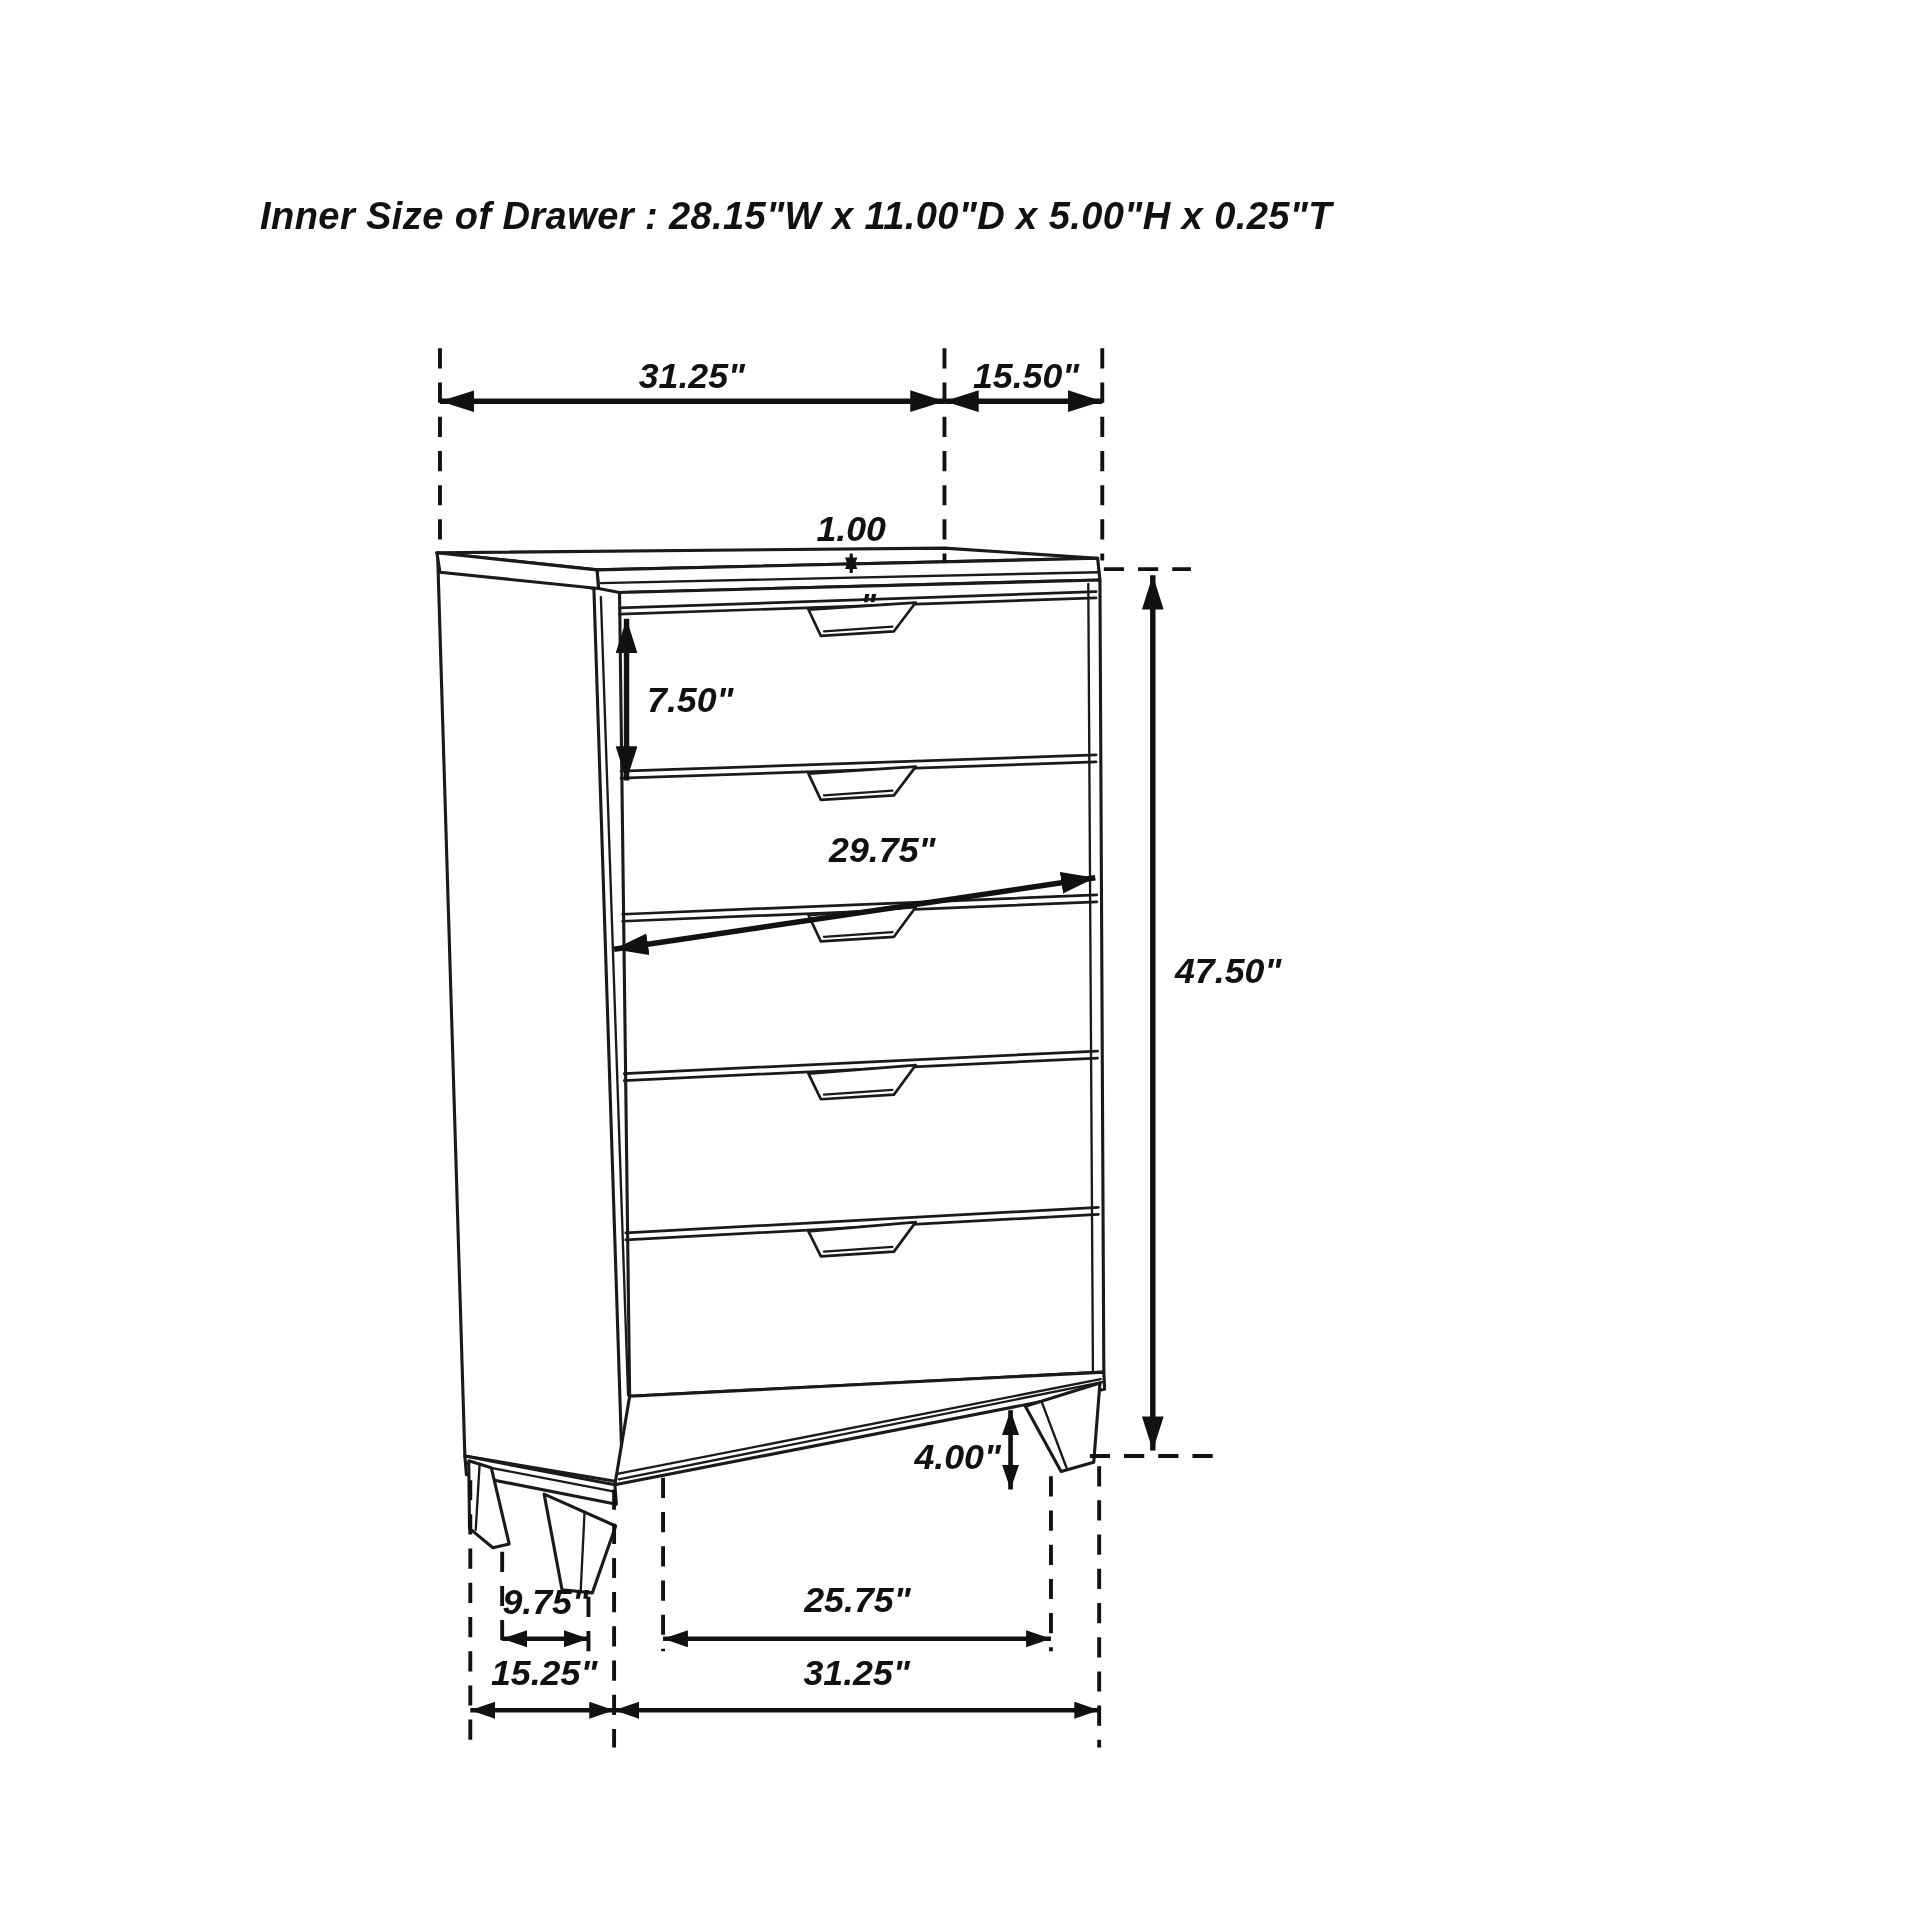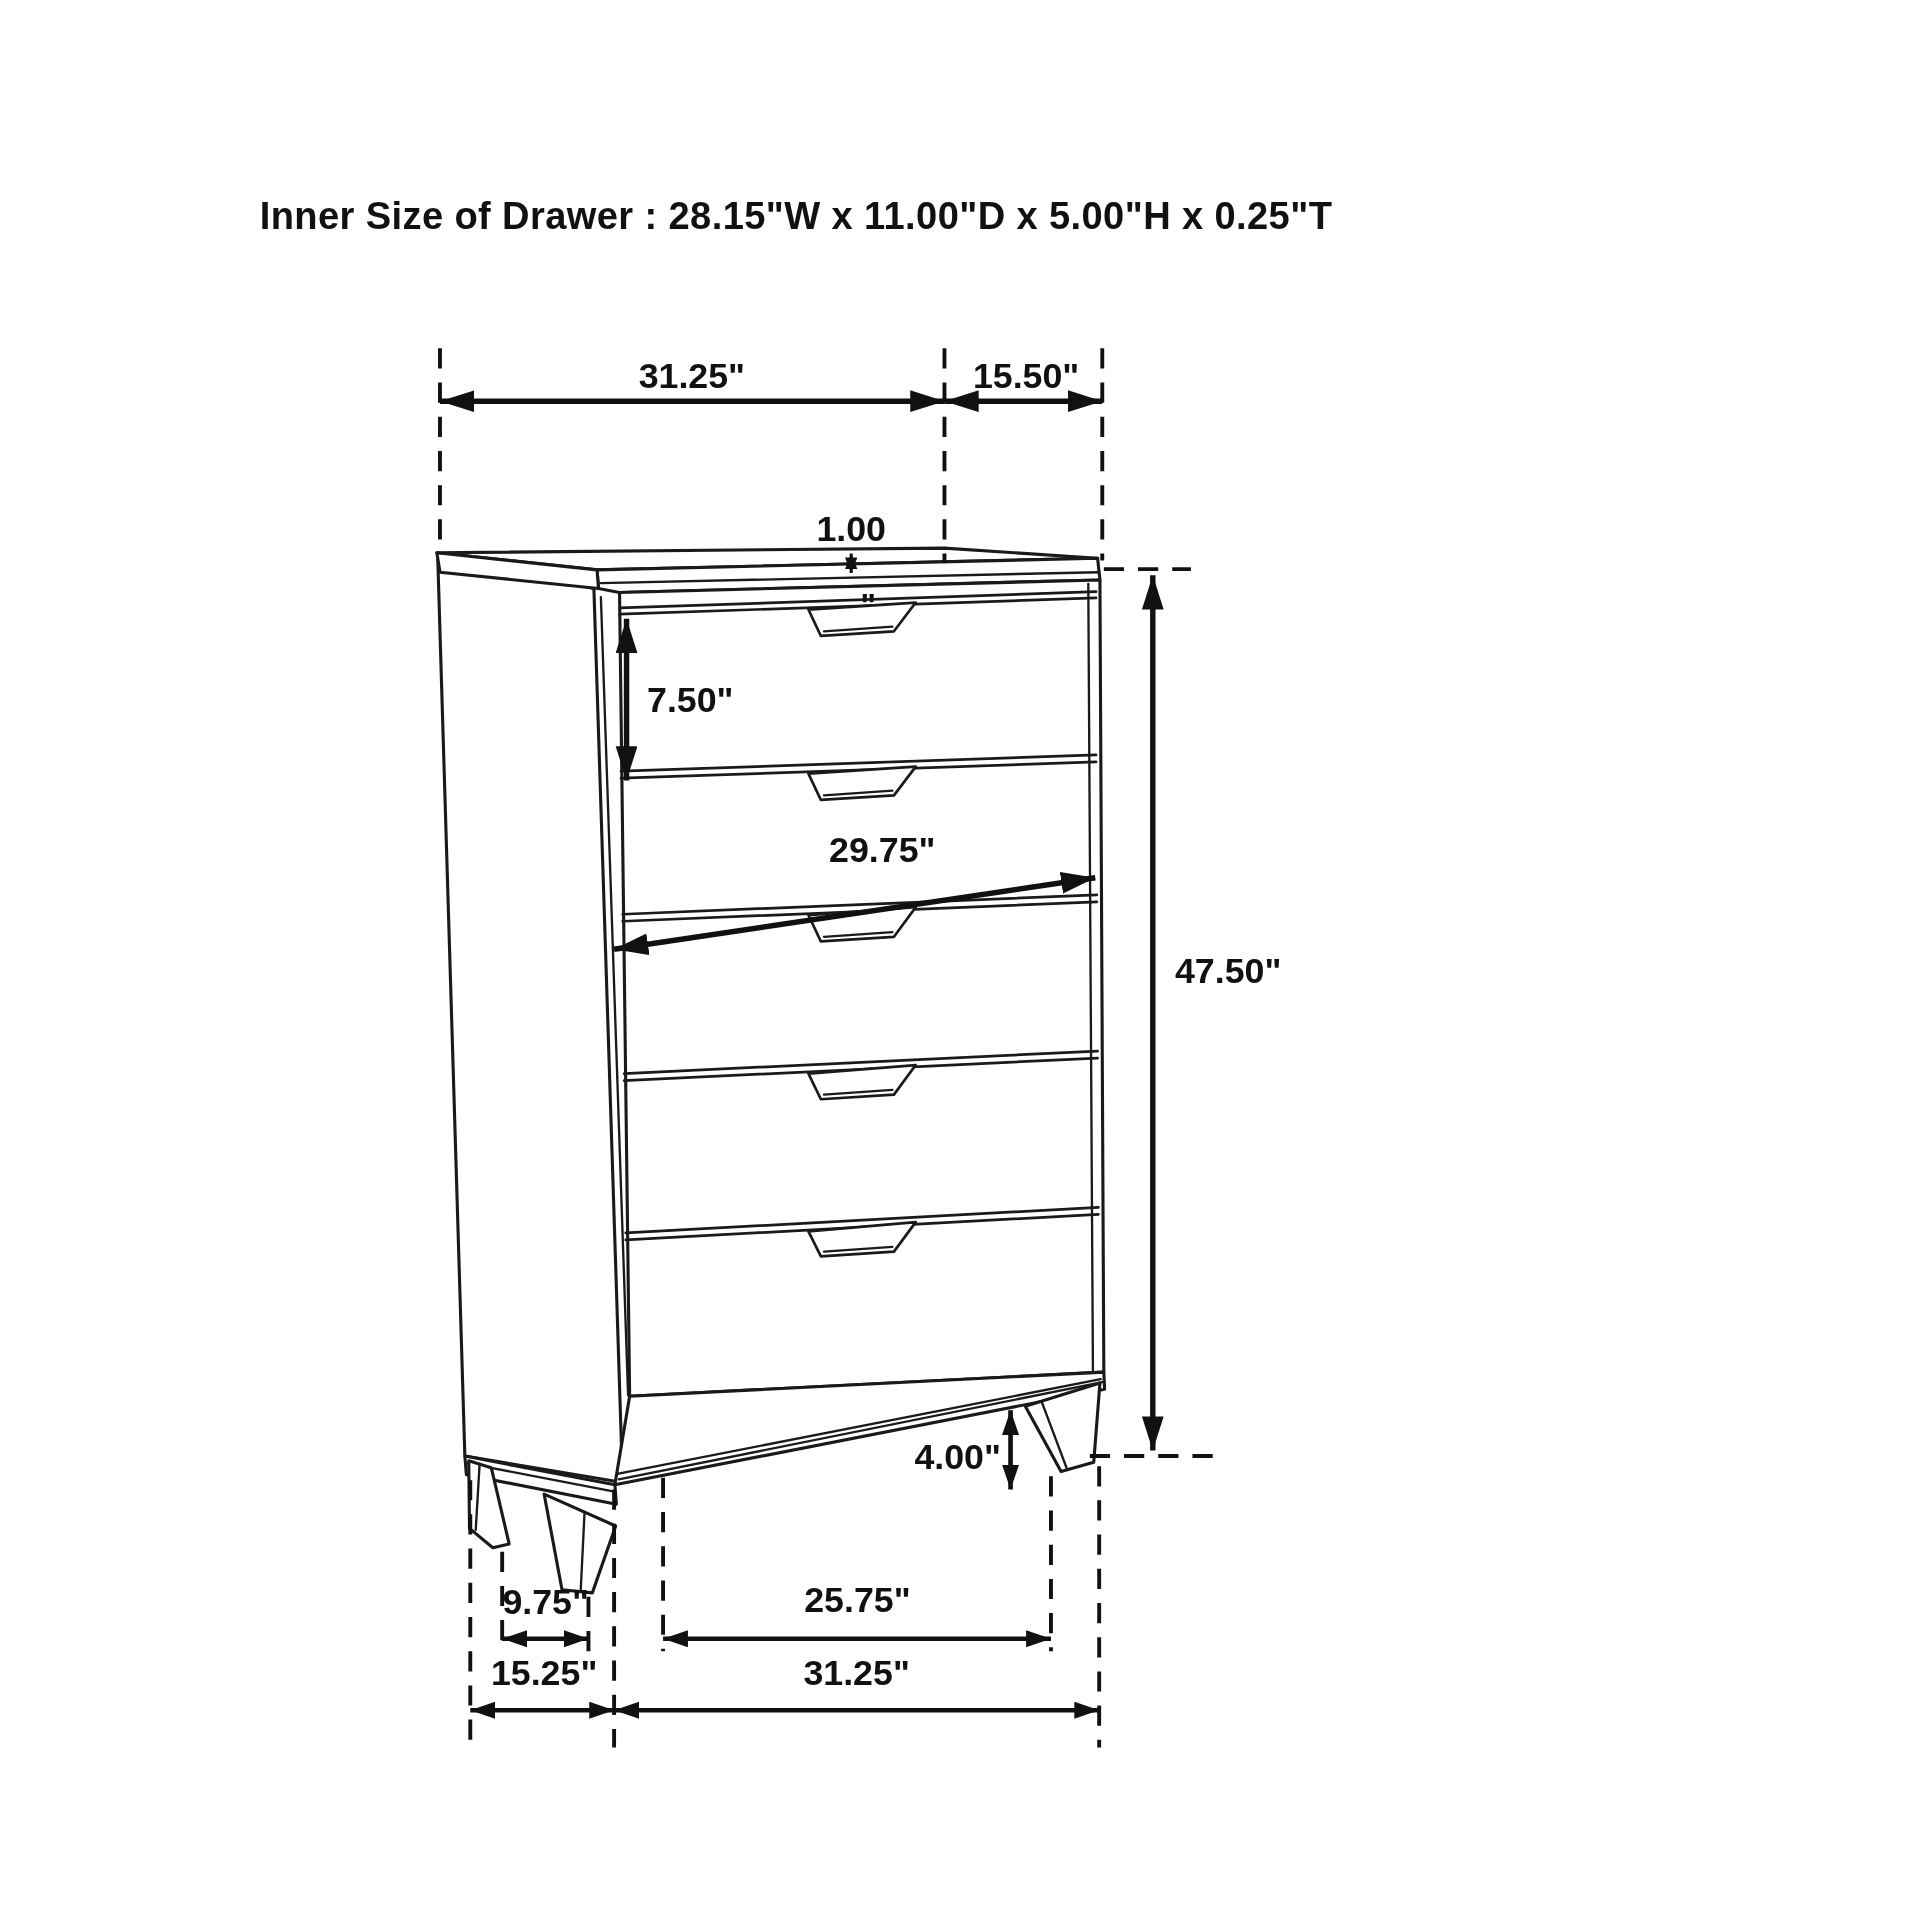--- a/index.html
+++ b/index.html
@@ -2,20 +2,21 @@
 <html style="font-size:15px"><head>
 <meta charset="utf-8">
 <style>
   html,body{margin:0;padding:0;background:#ffffff;}
   #stage{
     position:relative;
     width:1592px;height:1928px;
     background:#ffffff;
     font-family:"Liberation Sans", sans-serif;
     overflow:hidden;
+    font-style:italic;
   }
   svg{display:block;width:100%;height:100%;}
   text{
     font-family:"Liberation Sans", sans-serif;
     font-weight:bold;
     fill:#111111;
   }
   .t-title{font-size:49px;letter-spacing:0.5px;}
   .t-dim{font-size:46px;}
   .t-small{font-size:42px;}

